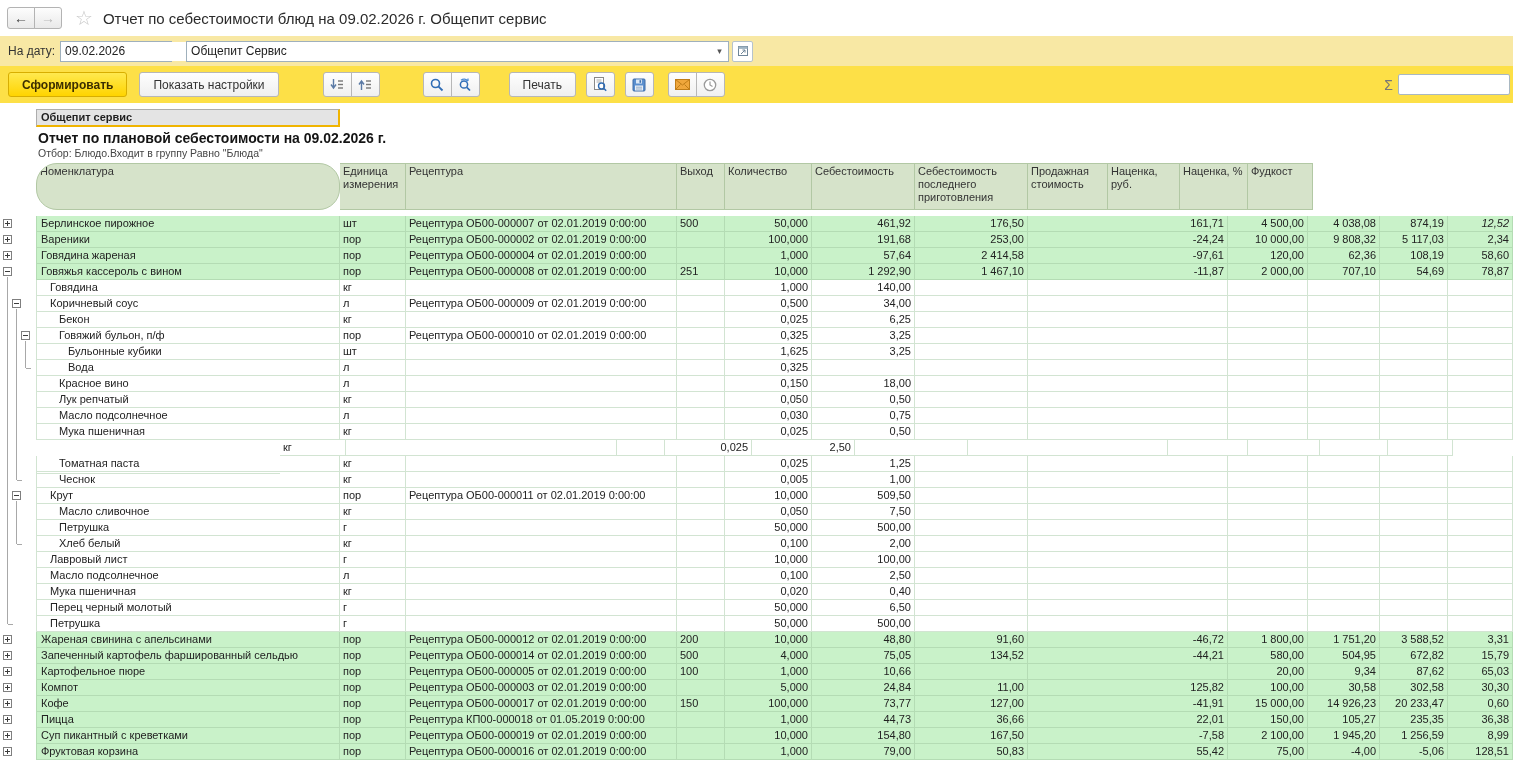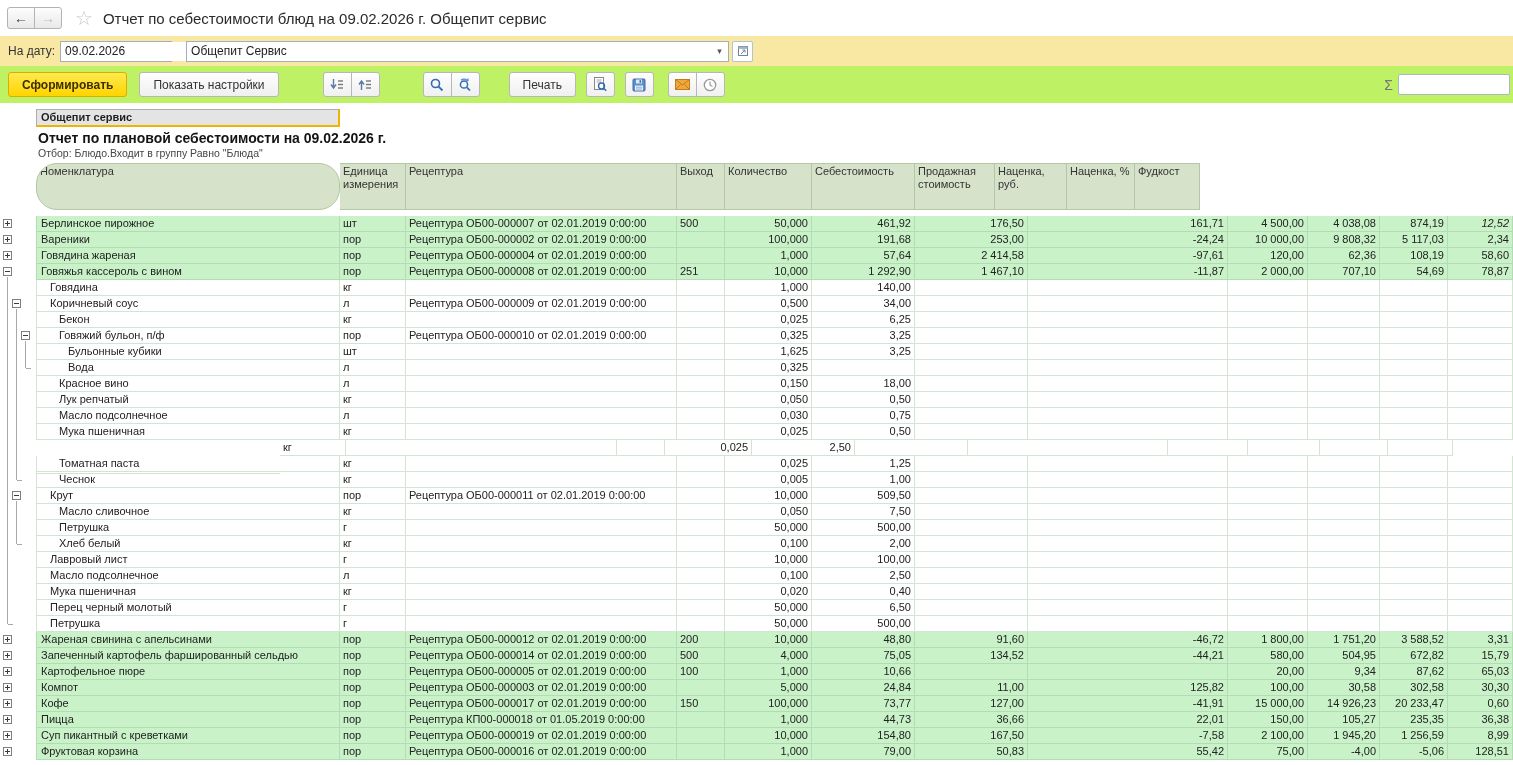--- a/index.html
+++ b/index.html
@@ -25,21 +25,21 @@
     font-family:"Liberation Sans",sans-serif; color:#222; }
   .calbtn { width:22px; border-left:1px solid #b6c3cc; background:#fff; display:flex;
     align-items:center; justify-content:center; cursor:pointer; }
   .combofield { width:543px; margin-left:14px; }
   .ddbtn { width:17px; display:flex; align-items:center; justify-content:center;
     font-size:9px; color:#555; cursor:pointer; }
   .openbtn { width:21px; height:21px; margin-left:3px; border:1px solid #b6c3cc; border-radius:2px;
     background:#fff; display:flex; align-items:center; justify-content:center; cursor:pointer; }
 
   
-  .toolbar { height:37px; display:flex; align-items:center; padding-left:8px; background:#bef264; position:relative; }
+  .toolbar { height:37px; display:flex; align-items:center; padding-left:8px; background:#fde047; position:relative; }
   .btn { height:25px; border:1px solid #b7b7b7; border-radius:3px; background:linear-gradient(#fefefe,#efefef);
     font-size:12px; color:#333; padding:0 13px; display:flex; align-items:center; cursor:pointer;
     font-family:"Liberation Sans",sans-serif; }
   .btn.primary { background:linear-gradient(#ffe94f,#ffd400); border-color:#d8ae00; font-weight:bold; color:#3c2e00; }
   .ibtn { width:29px; height:25px; border:1px solid #b7b7b7; border-radius:3px; background:linear-gradient(#fefefe,#f0f0f0);
     display:flex; align-items:center; justify-content:center; cursor:pointer; }
   .grp { display:flex; }
   .grp .ibtn + .ibtn { margin-left:-1px; border-radius:0 3px 3px 0; }
   .grp .ibtn:first-child { border-radius:3px 0 0 3px; }
   .sumbox { position:absolute; right:3px; display:flex; align-items:center; }
@@ -226,20 +226,21 @@
   <div class="rfilter">Отбор: Блюдо.Входит в группу Равно "Блюда"</div>
 
   <div class="rt">
     <div class="rt-header" id="thead">
         <div class="hcell" style="width: 304px;">Номенклатура</div>
         <div class="hcell" style="width: 66px;">Единица измерения</div>
         <div class="hcell" style="width: 271px;">Рецептура</div>
         <div class="hcell" style="width: 48px;">Выход</div>
         <div class="hcell" style="width: 87px;">Количество</div>
         <div class="hcell" style="width: 103px;">Себестоимость</div>
+        <div class="hcell" style="width: 113px;">Себестоимость последнего приготовления</div>
         <div class="hcell" style="width: 80px;">Продажная стоимость</div>
         <div class="hcell" style="width: 72px;">Наценка, руб.</div>
         <div class="hcell" style="width: 68px;">Наценка, %</div>
         <div class="hcell" style="width: 65px;">Фудкост</div>
       </div>
     <div class="rt-spacer"></div>
     <div class="rt-body" id="tbody">
         <div class="t-row hl">
           <div class="m-cell"></div>
           <div class="cell first" style="width: 304px; padding-left: 4px;">Берлинское пирожное</div>

